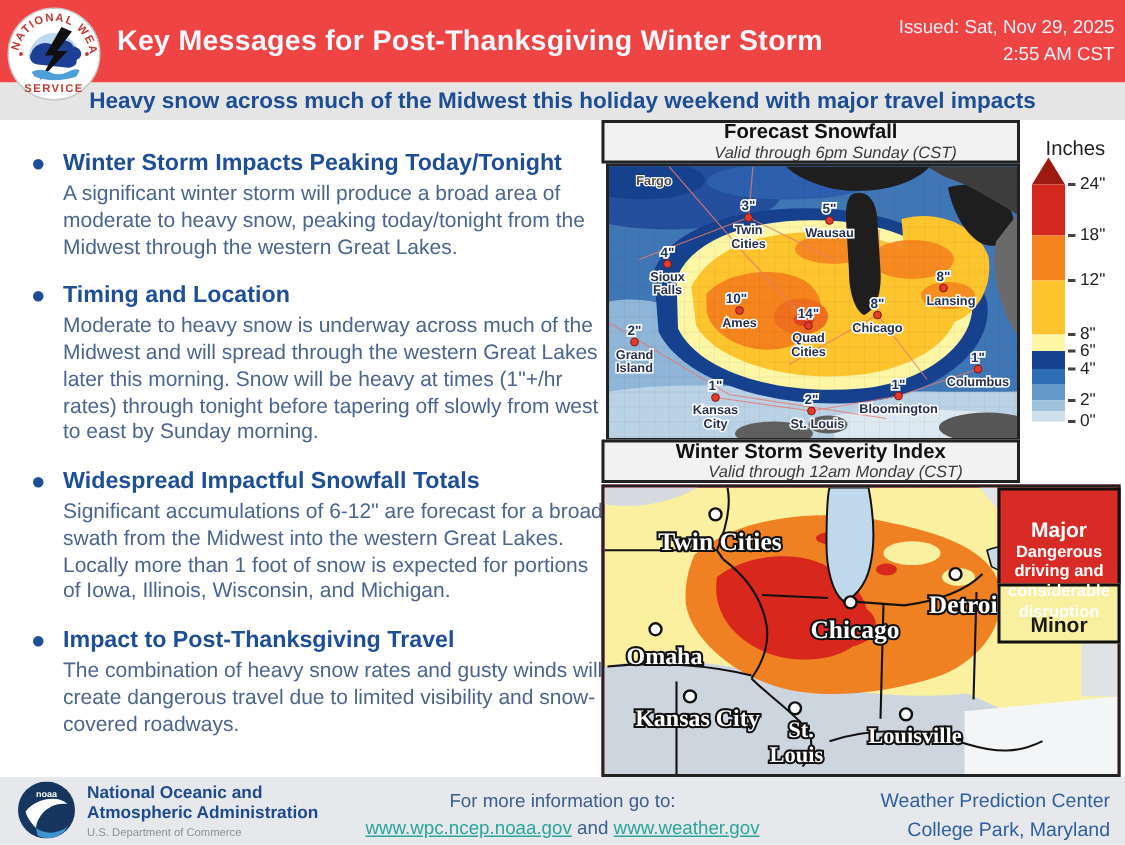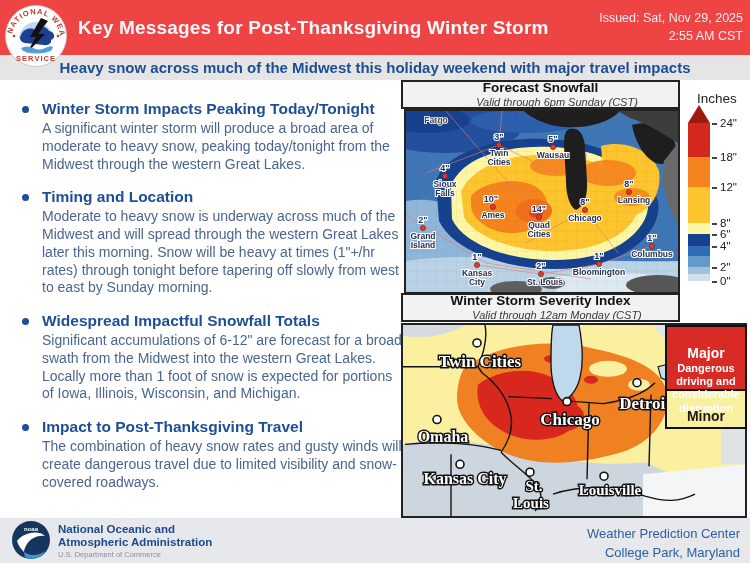--- a/index.html
+++ b/index.html
@@ -367,17 +367,21 @@
     <circle cx="19" cy="19" r="19" fill="#16365f"></circle>
     <text x="19" y="10" text-anchor="middle" font-size="6" font-weight="bold" fill="#ffffff" font-family="Liberation Sans, sans-serif">noaa</text>
     <path d="M5,20 C12,11 27,9 33,15 C26,14 19,17 15,23 C13,26 12,29 12,31 C9,28 6,24 5,20 Z" fill="#ffffff"></path>
     <path d="M12,31 C18,35.5 27,35 33,30 C30,37 20,40 13,36 Z" fill="#3f93cf"></path>
   </svg>
   <div class="agency">
     <div class="a1">National Oceanic and</div>
     <div class="a1">Atmospheric Administration</div>
     <div class="a3">U.S. Department of Commerce</div>
   </div>
+  <div class="finfo">
+    <div>For more information go to:</div>
+    <div><span class="flink">www.wpc.ncep.noaa.gov</span><span> and </span><span class="flink">www.weather.gov</span></div>
+  </div>
   <div class="forg">
     <div>Weather Prediction Center</div>
     <div>College Park, Maryland</div>
   </div>
 </div>
 
 </body></html>

